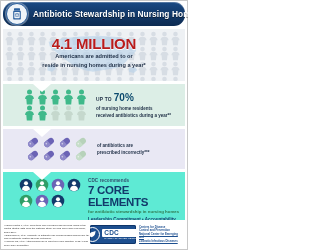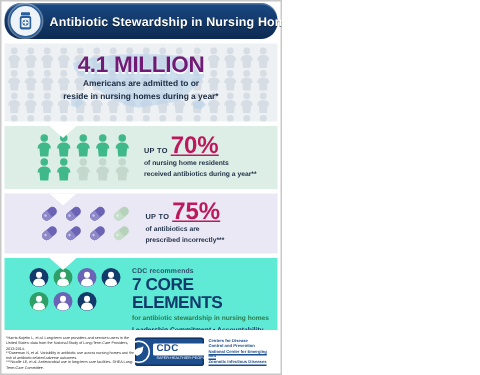--- a/index.html
+++ b/index.html
@@ -51,38 +51,38 @@
   }
   .people-grid .p{width:11.05px;height:15px;display:block;}
   .usmap{
     position:absolute;left:34px;top:2px;width:112px;height:48px;
     opacity:.62;
   }
   .s1-text{
     position:absolute;left:0;right:0;top:7px;text-align:center;z-index:4;
   }
   .big-num{
-    font-size:15px;font-weight:bold;color:#701a75;letter-spacing:-.2px;
+    font-size:15px;font-weight:bold;color:#b91c1c;letter-spacing:-.2px;
     line-height:15px;text-shadow:0 1px 0 rgba(255,255,255,.9);
   }
   .s1-sub{
     font-size:5.6px;color:#1d2d44;line-height:7.4px;margin-top:2px;
     font-weight:bold;
   }
 
   
   .s2{height:42px;margin-top:3px;background:#dceee6;}
   .s2 .inner{position:absolute;inset:0;display:flex;align-items:center;}
   .fig-block{margin-left:20px;display:grid;grid-template-columns:repeat(5,13px);
     grid-template-rows:repeat(2,16px);}
   .fig-block svg{display:block;}
   .stat-block{margin-left:8px;}
   .uptorow{display:flex;align-items:baseline;}
   .upto{font-size:4.9px;font-weight:bold;color:#1d2d44;letter-spacing:.2px;}
-  .pct{font-size:16px;font-weight:bold;color:#be185d;line-height:14px;margin-left:2px;text-decoration:underline;}
+  .pct{font-size:10px;font-weight:bold;color:#0c4a6e;line-height:14px;margin-left:2px;}
   .stat-sub{font-size:4.5px;color:#1d2d44;line-height:6px;font-weight:bold;margin-top:1px;}
 
   
   .s3{height:40px;margin-top:3px;background:#e9e8f4;}
   .s3 .inner{position:absolute;inset:0;display:flex;align-items:center;}
   .pill-block{margin-left:22px;display:grid;grid-template-columns:repeat(4,16px);
     grid-template-rows:repeat(2,13px);}
   .pill-block svg{display:block;}
 
   
@@ -563,24 +563,20 @@
             <svg width="16" height="13" viewBox="0 0 16 12">
               <g transform="rotate(-40 8 6)">
                 <rect x="2.5" y="3" width="11" height="6" rx="3" fill="#b7d2ba"></rect>
                 <path d="M5.5 3 h2.5 v6 h-2.5 a3 3 0 0 1 0 -6 z" fill="#c6ddc9"></path>
                 <circle cx="5.2" cy="5.2" r="0.8" fill="#ffffff" opacity=".55"></circle>
               </g>
             </svg>
           </span>
         </div>
       <div class="stat-block">
-        <div class="uptorow">
-          <span class="upto">UP TO</span>
-          <span class="pct">75%</span>
-        </div>
         <div class="stat-sub">of antibiotics are</div>
         <div class="stat-sub">prescribed incorrectly***</div>
       </div>
     </div>
   </div>
 
   <div class="band s4">
     <div class="notch"></div>
     <div class="inner">
       <div class="core-icons" id="coreicons">

